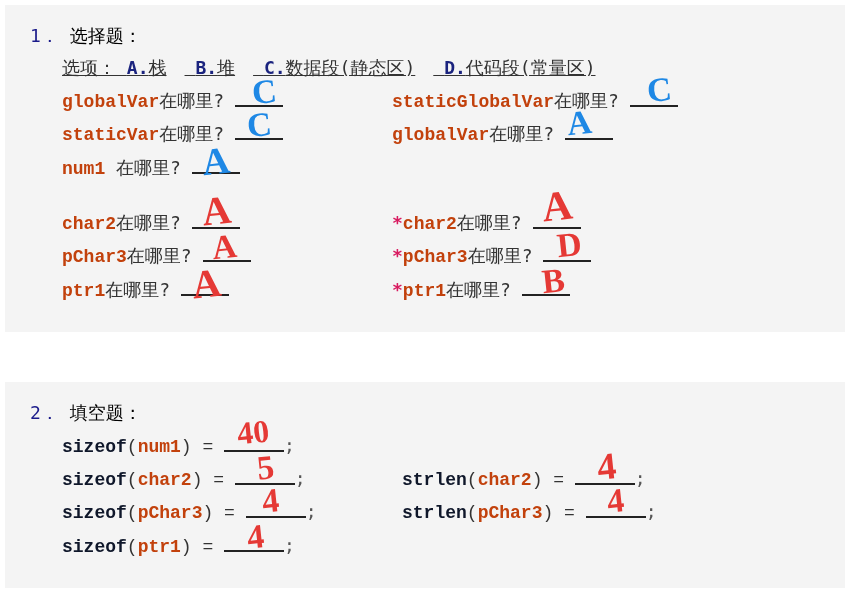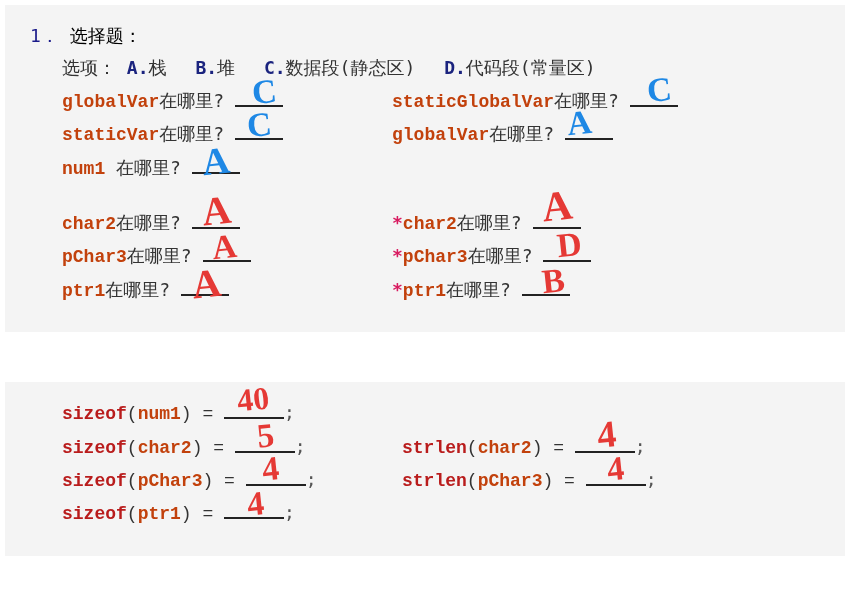--- a/index.html
+++ b/index.html
@@ -19,20 +19,21 @@
     }
     .block-num {
       color: #1a1a8a;
       font-weight: normal;
     }
     .block-title {
       color: #000000;
     }
     .options-row {
       margin-left: 32px;
+      text-decoration: underline;
     }
     .opt-label {
       color: #1a237e;
       font-weight: bold;
     }
     .opt-text {
       color: #333;
     }
     .opt { margin-right: 18px; }
     .q-row {
@@ -65,21 +66,21 @@
       font-weight: bold;
       transform: rotate(-6deg);
       pointer-events: none;
       line-height: 1;
     }
     .ans.blue { color: #1e88e5; }
     .ans.red { color: #e53935; }
     .spacer { height: 40px; }
     .kw {
       font-family: Consolas, "Courier New", monospace;
-      color: #b91c1c;
+      color: #0f172a;
       font-weight: bold;
     }
     .paren {
       font-family: Consolas, "Courier New", monospace;
       color: #333;
     }
     .eq-row {
       margin-left: 32px;
       display: flex;
       position: relative;
@@ -176,20 +177,24 @@
       <span class="star">*</span><span class="varname">ptr1</span><span>在哪里?</span>
       <span class="blank"></span>
       <span class="ans red" style="left:150px;top:-10px;">B</span>
     </div>
   </div>
 </div>
 
 <div class="spacer"></div>
 
 <div class="block">
+  <div>
+    <span class="block-num">2．</span>
+    <span class="block-title">填空题：</span>
+  </div>
 
   <div class="eq-row">
     <div class="eq-cell">
       <span class="kw">sizeof</span><span class="paren">(</span><span class="varname">num1</span><span class="paren">) = </span><span class="blank wide"></span><span class="semi">;</span>
       <span class="ans red" style="left:175px;top:-14px;font-size:32px;">40</span>
     </div>
   </div>
 
   <div class="eq-row">
     <div class="eq-cell">

